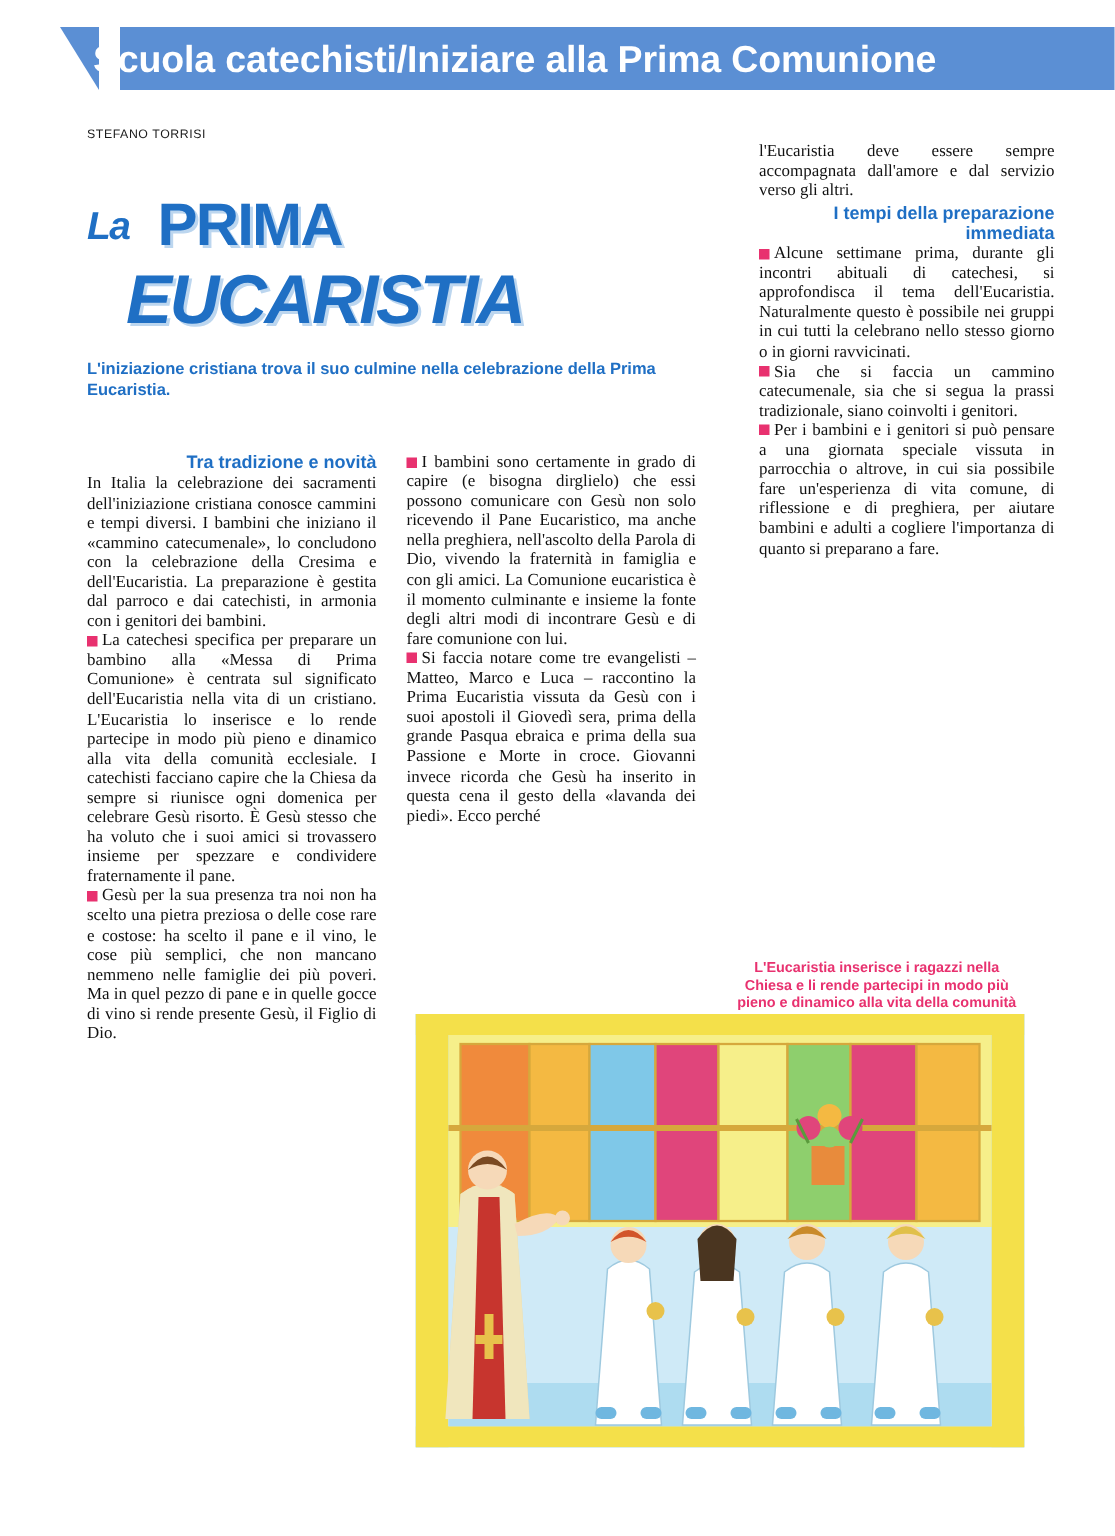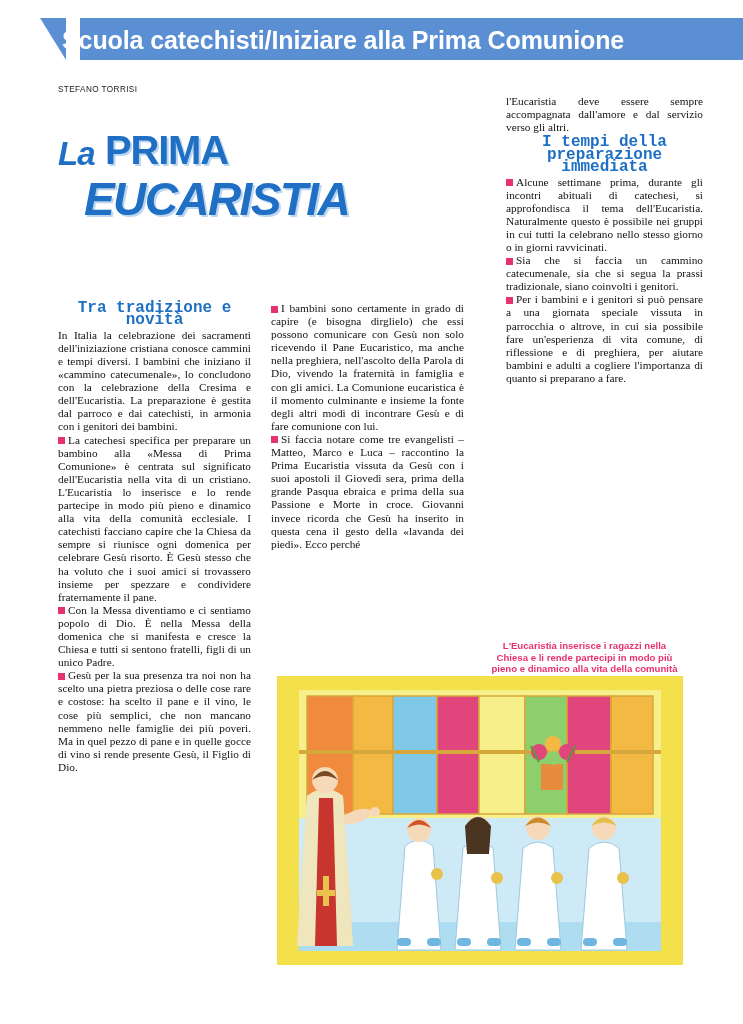--- a/index.html
+++ b/index.html
@@ -38,21 +38,21 @@
     position:absolute;left:58px;top:85px;
     font-family:"Liberation Sans", sans-serif;
     font-size:8.2px;letter-spacing:0.4px;color:#1a1a1a;
   }
 
   
   .title-la{
     position:absolute;left:58px;top:135px;
     font-family:"Liberation Sans", sans-serif;
     font-weight:bold;font-style:italic;
-    font-size:33px;color:#1f6fc4;
+    font-size:26px;color:#1f6fc4;
     letter-spacing:-1px;
   }
   .title-prima{
     position:absolute;left:105px;top:128px;
     font-family:"Liberation Sans", sans-serif;
     font-weight:bold;
     font-size:40px;color:#1f6fc4;
     letter-spacing:-1.2px;
     text-shadow:2px 2px 0 #bcd6ef;
   }
@@ -78,25 +78,25 @@
     font-size:11.3px;
     line-height:13.1px;
     text-align:justify;
     color:#111;
   }
   .col1{left:58px;top:302px;width:193px;}
   .col2{left:271px;top:302px;width:193px;}
   .col3{left:506px;top:95px;width:197px;}
 
   .sub{
-    font-family:Liberation Mono, monospace;
-    font-weight:bold;font-size:16px;line-height:12.4px;
+    font-family:Liberation Sans, sans-serif;
+    font-weight:bold;font-size:12px;line-height:12.4px;
     color:#1f6fc4;
     margin:0 0 2px 0;
-    text-align:center;
+    text-align:right;
   }
   .col p{margin:0 0 0 0;text-indent:0;}
   .col p.body{margin-bottom:0;}
   .sq{
     display:inline-block;width:7px;height:7px;
     background:#e8316f;margin-right:3px;
     vertical-align:-0.5px;
   }
   .gap{height:2px;}
 
@@ -127,26 +127,26 @@
 <div class="page">
 
   <div class="banner"></div>
   <div class="banner-tri"></div>
   <div class="banner-title">Scuola catechisti/Iniziare alla Prima Comunione</div>
   <div class="author">STEFANO TORRISI</div>
 
   <div class="title-la">La</div>
   <div class="title-prima">PRIMA</div>
   <div class="title-euc">EUCARISTIA</div>
+  <div class="standfirst">L'iniziazione cristiana trova il suo culmine nella celebrazione della Prima Eucaristia.</div>
 
   <div class="col col1">
     <div class="sub">Tra tradizione e novità</div>
     <p class="body">In Italia la celebrazione dei sacramenti dell'iniziazione cristiana conosce cammini e tempi diversi. I bambini che iniziano il «cammino catecumenale», lo concludono con la celebrazione della Cresima e dell'Eucaristia. La preparazione è gestita dal parroco e dai catechisti, in armonia con i genitori dei bambini.</p>
     <p class="body"><span class="sq"></span><span>La catechesi specifica per preparare un bambino alla «Messa di Prima Comunione» è centrata sul significato dell'Eucaristia nella vita di un cristiano. L'Eucaristia lo inserisce e lo rende partecipe in modo più pieno e dinamico alla vita della comunità ecclesiale. I catechisti facciano capire che la Chiesa da sempre si riunisce ogni domenica per celebrare Gesù risorto. È Gesù stesso che ha voluto che i suoi amici si trovassero insieme per spezzare e condividere fraternamente il pane.</span></p>
-    <p class="body"><span class="sq"></span><span>Con la Messa diventiamo e ci sentiamo popolo di Dio. È nella Messa della domenica che si manifesta e cresce la Chiesa e tutti si sentono fratelli, figli di un unico Padre.</span></p>
     <p class="body"><span class="sq"></span><span>Gesù per la sua presenza tra noi non ha scelto una pietra preziosa o delle cose rare e costose: ha scelto il pane e il vino, le cose più semplici, che non mancano nemmeno nelle famiglie dei più poveri. Ma in quel pezzo di pane e in quelle gocce di vino si rende presente Gesù, il Figlio di Dio.</span></p>
   </div>
 
   <div class="col col2">
     <p class="body"><span class="sq"></span><span>I bambini sono certamente in grado di capire (e bisogna dirglielo) che essi possono comunicare con Gesù non solo ricevendo il Pane Eucaristico, ma anche nella preghiera, nell'ascolto della Parola di Dio, vivendo la fraternità in famiglia e con gli amici. La Comunione eucaristica è il momento culminante e insieme la fonte degli altri modi di incontrare Gesù e di fare comunione con lui.</span></p>
     <p class="body"><span class="sq"></span><span>Si faccia notare come tre evangelisti – Matteo, Marco e Luca – raccontino la Prima Eucaristia vissuta da Gesù con i suoi apostoli il Giovedì sera, prima della grande Pasqua ebraica e prima della sua Passione e Morte in croce. Giovanni invece ricorda che Gesù ha inserito in questa cena il gesto della «lavanda dei piedi». Ecco perché</span></p>
   </div>
 
   <div class="col col3">
     <p class="body">l'Eucaristia deve essere sempre accompagnata dall'amore e dal servizio verso gli altri.</p>

